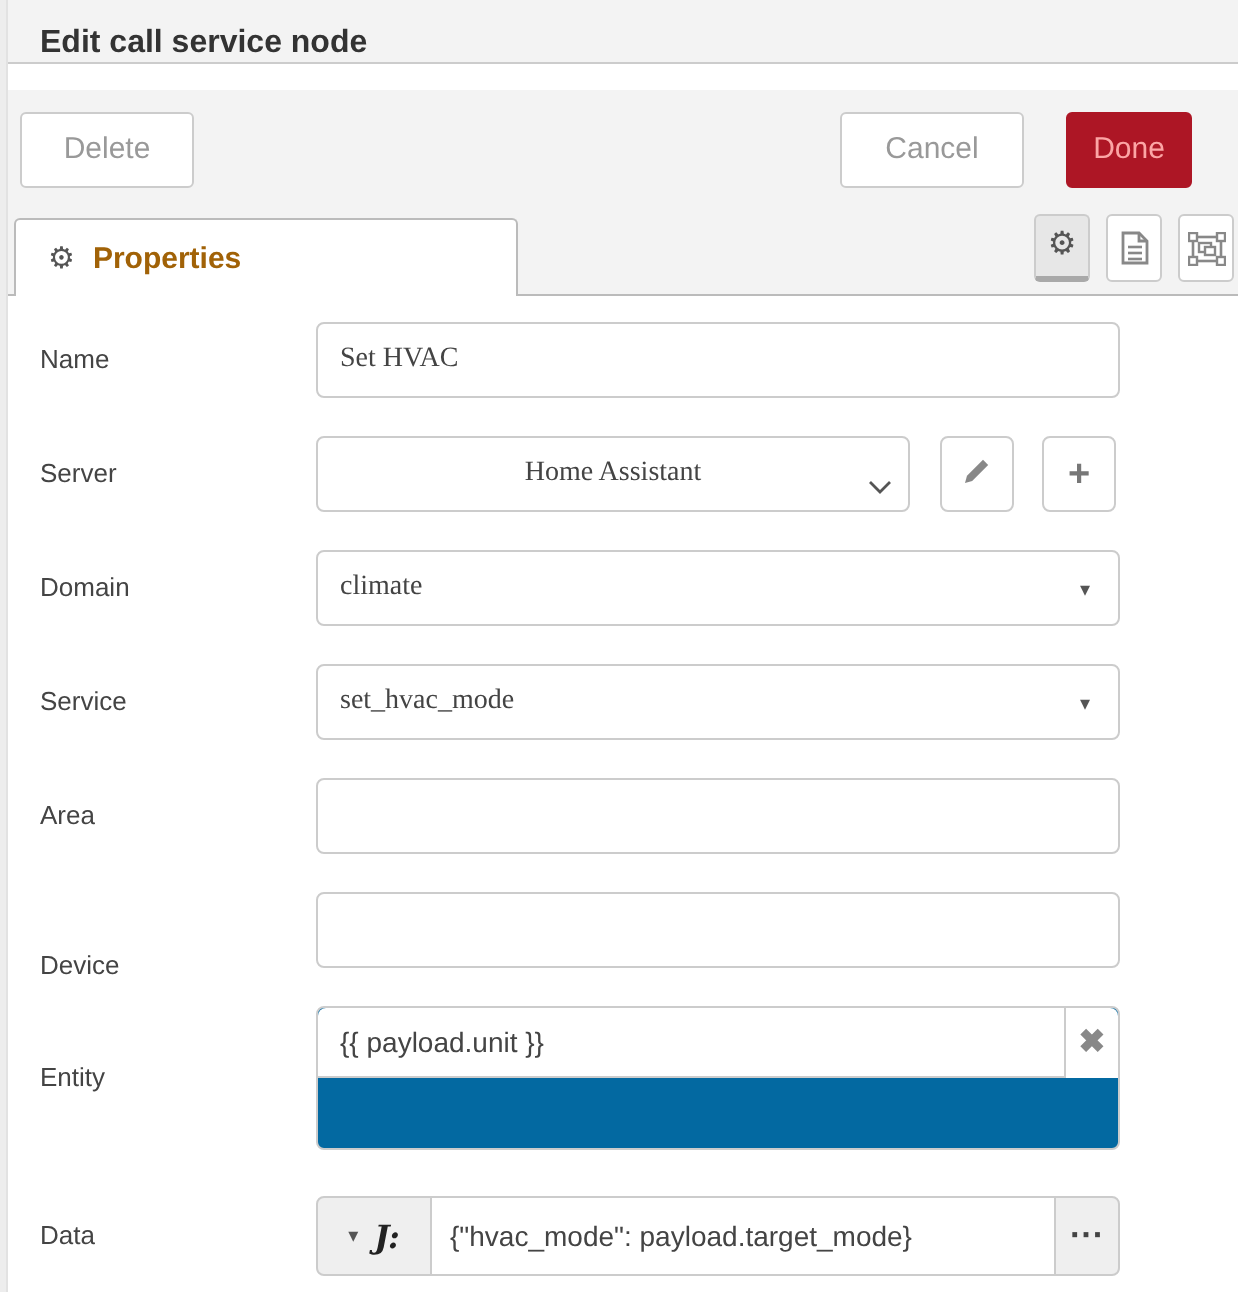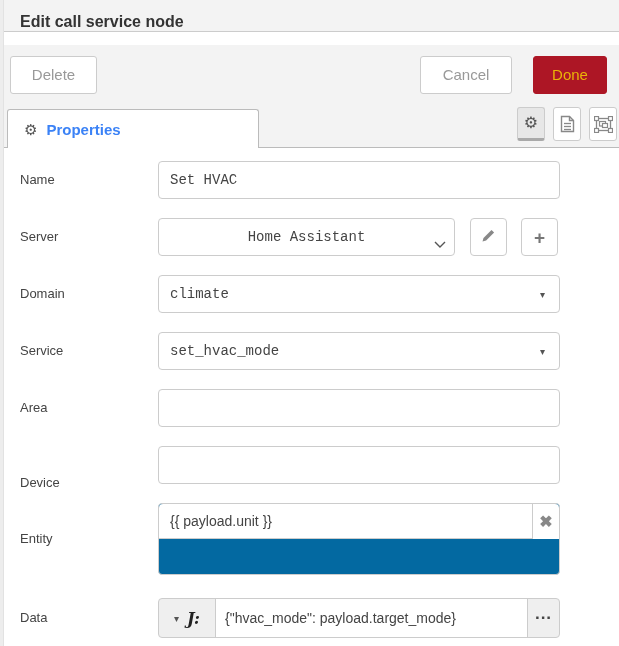--- a/index.html
+++ b/index.html
@@ -17,51 +17,51 @@
                    font-size:16px; font-weight:bold; color:#333; }
 
   
   .toolbar { position:absolute; top:45px; left:0; width:619px; height:52px;
              background:#f3f3f3; }
   .btn { position:absolute; top:11px; height:38px; border:1px solid #ccc;
          border-radius:3px; background:#fff; color:#999; font-size:15px;
          font-family:inherit; cursor:pointer; text-align:center; line-height:36px; }
   .btn-delete { left:10px;  width:87px; }
   .btn-cancel { left:420px; width:92px; }
-  .btn-done   { left:533px; width:74px; background:#AD1625; border-color:#AD1625;
-                color:#eab308; }
+  .btn-done   { left:533px; width:63px; background:#AD1625; border-color:#AD1625;
+                color:#fca5a5; }
 
   
   .tabrow { position:absolute; top:97px; left:0; width:619px; height:51px;
             background:#f3f3f3; border-bottom:1px solid #bbb; }
   .tab { position:absolute; left:7px; top:12px; width:252px; height:39px;
          background:#fff; border:1px solid #bbb; border-bottom:none;
          border-radius:3px 3px 0 0; display:flex; align-items:center;
          padding-left:16px; z-index:2; cursor:default; }
   .tab .gear-glyph { font-size:15px; color:#555; margin-right:9px; line-height:1; }
-  .tab .tab-label { font-size:15px; font-weight:bold; color:#3b82f6; }
+  .tab .tab-label { font-size:15px; font-weight:bold; color:#a16207; }
 
   .tab-btn { position:absolute; top:10px; width:28px; height:34px;
              background:#fff; border:1px solid #ccc; border-radius:3px;
              display:flex; align-items:center; justify-content:center; cursor:pointer; }
   .tab-btn.active { background:#e7e7e7; border-bottom:3px solid #a9a9a9; }
   .tab-btn svg { display:block; }
   .btn-props  { left:517px; }
   .btn-desc   { left:553px; }
   .btn-appear { left:589px; }
   .btn-props .gear-glyph { font-size:16px; color:#555; line-height:1; }
 
   
   .content { position:absolute; top:148px; left:0; width:619px; height:498px;
              background:#fff; }
   .flabel { position:absolute; left:20px; font-size:13px; color:#444;
             line-height:38px; }
   .tinput { position:absolute; left:158px; width:402px; height:38px;
             border:1px solid #ccc; border-radius:4px; background:#fff;
-            font-size:14px; color:#444; padding:0 11px; font-family:Liberation Mono, monospace;
+            font-size:14px; color:#444; padding:0 11px; font-family:Liberation Serif, serif;
             outline:none; }
   .narrow { width:297px; }
   .sq-btn { position:absolute; width:37px; height:38px; border:1px solid #ccc;
             border-radius:4px; background:#fff; display:flex; align-items:center;
             justify-content:center; cursor:pointer; }
   .caret { position:absolute; font-size:10px; color:#555; pointer-events:none; }
   .chevron { position:absolute; pointer-events:none; }
   .plus-glyph { font-size:19px; color:#777; font-weight:bold; line-height:1; }
 
   

